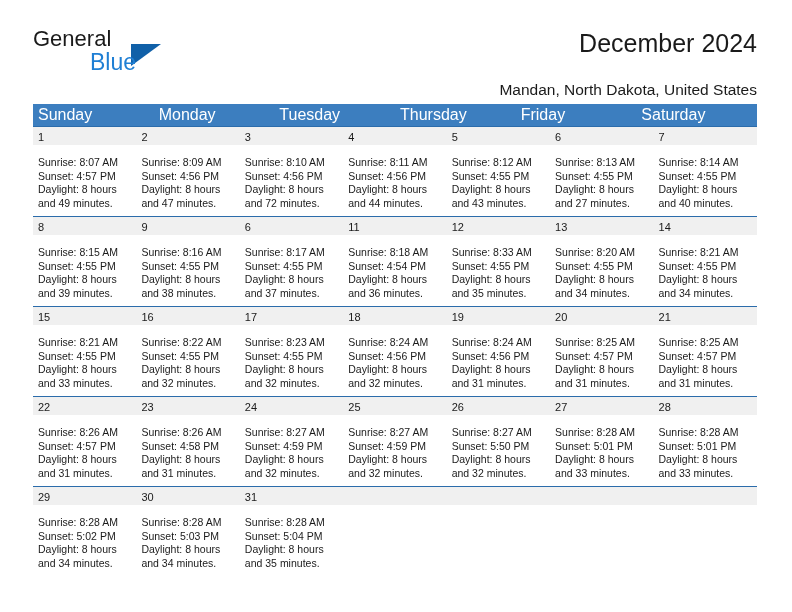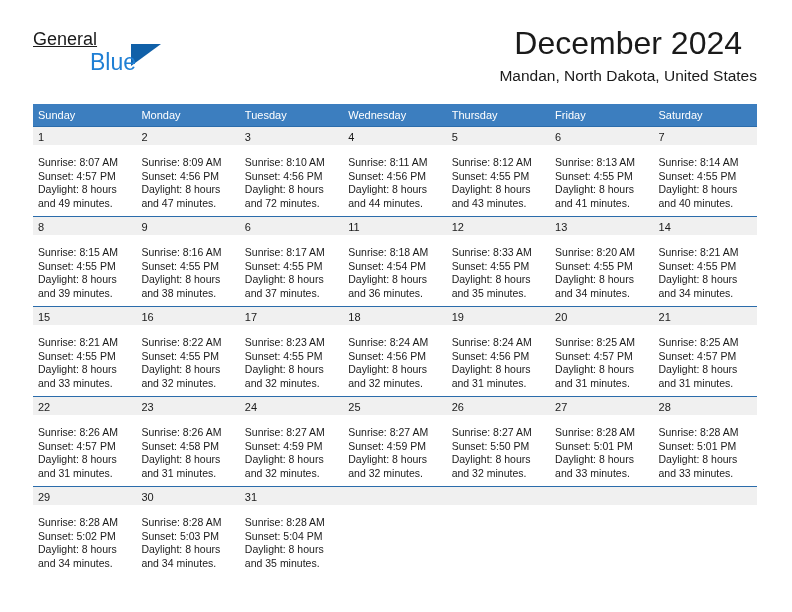--- a/index.html
+++ b/index.html
@@ -36,26 +36,25 @@
     position: absolute;
     left: 0;
     top: 0;
     width: 230px;
     height: 58px;
   }
   .brand-general {
     position: absolute;
     left: 0;
     top: 0;
-    font-size: 18px;
+    font-size: 22px;
     letter-spacing: 0px;
     color: #1a1a1a;
     font-family: "Liberation Sans", sans-serif;
     line-height: 26px;
-    text-decoration: underline;
   }
   .brand-blue {
     position: absolute;
     left: 57px;
     top: 23px;
     font-size: 23px;
     color: #1f7fd4;
     font-family: "Liberation Sans", sans-serif;
     line-height: 26px;
   }
@@ -69,53 +68,52 @@
     border-bottom: 22px solid transparent;
   }
 
   .title-block {
     position: absolute;
     right: 0;
     top: -2px;
     text-align: right;
   }
   .cal-title {
-    font-size: 32px;
+    font-size: 25px;
     font-weight: normal;
     color: #1a1a1a;
     line-height: 38px;
     white-space: nowrap;
-    text-align: center;
   }
   .cal-subtitle {
     font-size: 15.5px;
     font-weight: normal;
     color: #1a1a1a;
     line-height: 22px;
-    margin-top: 3px;
+    margin-top: 17px;
     white-space: nowrap;
   }
 
   
   .calendar {
     position: absolute;
     left: 33px;
     top: 104px;
     width: 724px;
   }
 
   .dow-row {
     display: flex;
     background: #3c7ebf;
     height: 22px;
   }
   .dow-cell {
     flex: 1 1 0;
     color: #ffffff;
-    font-size: 11px;
+    font-size: 16px;
     line-height: 22px;
     padding-left: 5px;
     box-sizing: border-box;
     white-space: nowrap;
     overflow: hidden;
   }
 
   .week-row {
     display: flex;
     border-top: 1.6px solid #2b6cab;
@@ -179,21 +177,20 @@
     </div>
 
   </div>
 
   <div class="calendar">
 
     <div class="dow-row">
       <div class="dow-cell">Sunday</div>
       <div class="dow-cell">Monday</div>
       <div class="dow-cell">Tuesday</div>
-      <div class="dow-cell">Wednesday</div>
       <div class="dow-cell">Thursday</div>
       <div class="dow-cell">Friday</div>
       <div class="dow-cell">Saturday</div>
     </div>
 
     <div class="week-row">
       <div class="day-cell">
         <div class="day-number-band"><span class="day-number">1</span></div>
         <div class="day-details">
           <div>Sunrise: 8:07 AM</div>
@@ -237,21 +234,21 @@
           <div>Daylight: 8 hours</div>
           <div>and 43 minutes.</div>
         </div>
       </div>
       <div class="day-cell">
         <div class="day-number-band"><span class="day-number">6</span></div>
         <div class="day-details">
           <div>Sunrise: 8:13 AM</div>
           <div>Sunset: 4:55 PM</div>
           <div>Daylight: 8 hours</div>
-          <div>and 41 minutes.</div>
+          <div>and 27 minutes.</div>
         </div>
       </div>
       <div class="day-cell">
         <div class="day-number-band"><span class="day-number">7</span></div>
         <div class="day-details">
           <div>Sunrise: 8:14 AM</div>
           <div>Sunset: 4:55 PM</div>
           <div>Daylight: 8 hours</div>
           <div>and 40 minutes.</div>
         </div>

